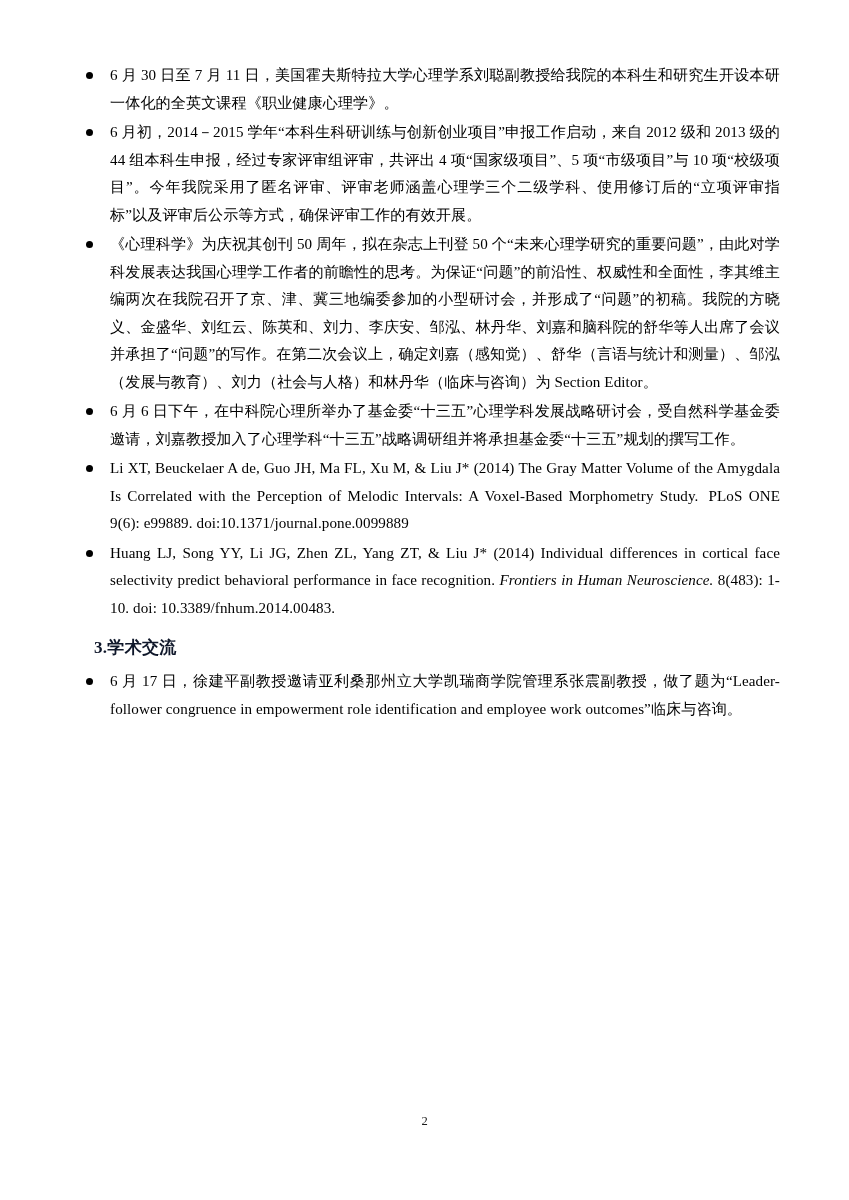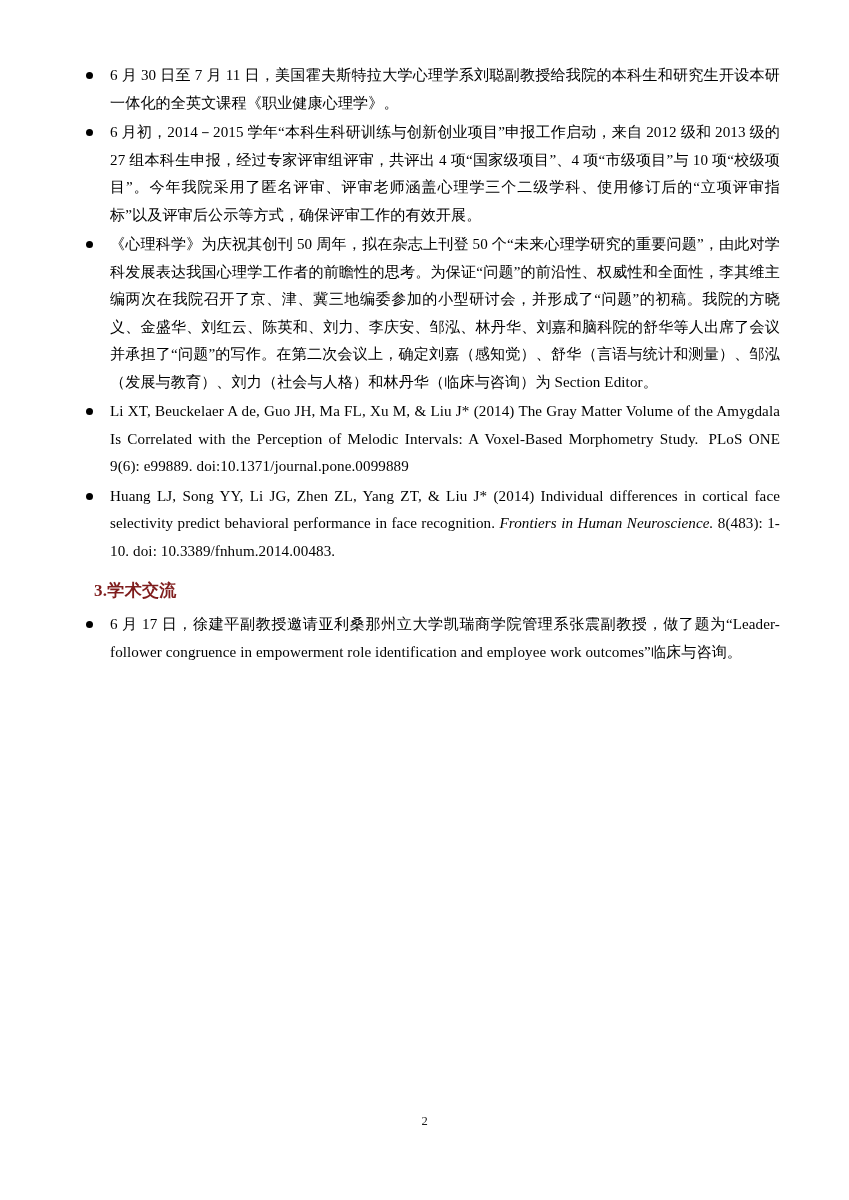--- a/index.html
+++ b/index.html
@@ -65,21 +65,21 @@
   }
   li.en {
     font-size: 15.1px;
     line-height: 27.5px;
   }
   li.en-wide {
     font-size: 15.1px;
     line-height: 33px;
   }
   .section-heading {
-    color: #7f1d1d;
+    color: #0f172a;
     font-size: 17px;
     font-weight: bold;
     line-height: 28px;
     margin: 12px 0 6px 14px;
     letter-spacing: 0.3px;
   }
   .italic {
     font-style: italic;
   }
   .page-number {
@@ -102,25 +102,29 @@
 <div class="page">
   <div class="content">
 
     <ul class="bullets">
       <li class="cn">
         <span class="marker"></span>
         <span>6 月 30 日至 7 月 11 日，美国霍夫斯特拉大学心理学系刘聪副教授给我院的本科生和研究生开设本研一体化的全英文课程《职业健康心理学》。</span>
       </li>
       <li class="cn">
         <span class="marker"></span>
-        <span>6 月初，2014－2015 学年“本科生科研训练与创新创业项目”申报工作启动，来自 2012 级和 2013 级的 27 组本科生申报，经过专家评审组评审，共评出 4 项“国家级项目”、4 项“市级项目”与 10 项“校级项目”。今年我院采用了匿名评审、评审老师涵盖心理学三个二级学科、使用修订后的“立项评审指标”以及评审后公示等方式，确保评审工作的有效开展。</span>
+        <span>6 月初，2014－2015 学年“本科生科研训练与创新创业项目”申报工作启动，来自 2012 级和 2013 级的 44 组本科生申报，经过专家评审组评审，共评出 4 项“国家级项目”、5 项“市级项目”与 10 项“校级项目”。今年我院采用了匿名评审、评审老师涵盖心理学三个二级学科、使用修订后的“立项评审指标”以及评审后公示等方式，确保评审工作的有效开展。</span>
       </li>
       <li class="cn">
         <span class="marker"></span>
         <span>《心理科学》为庆祝其创刊 50 周年，拟在杂志上刊登 50 个“未来心理学研究的重要问题”，由此对学科发展表达我国心理学工作者的前瞻性的思考。为保证“问题”的前沿性、权威性和全面性，李其维主编两次在我院召开了京、津、冀三地编委参加的小型研讨会，并形成了“问题”的初稿。我院的方晓义、金盛华、刘红云、陈英和、刘力、李庆安、邹泓、林丹华、刘嘉和脑科院的舒华等人出席了会议并承担了“问题”的写作。在第二次会议上，确定刘嘉（感知觉）、舒华（言语与统计和测量）、邹泓（发展与教育）、刘力（社会与人格）和林丹华（临床与咨询）为 Section Editor。</span>
+      </li>
+      <li class="cn">
+        <span class="marker"></span>
+        <span>6 月 6 日下午，在中科院心理所举办了基金委“十三五”心理学科发展战略研讨会，受自然科学基金委邀请，刘嘉教授加入了心理学科“十三五”战略调研组并将承担基金委“十三五”规划的撰写工作。</span>
       </li>
 
       <li class="en">
         <span class="marker"></span>
         <span>Li XT, Beuckelaer A de, Guo JH, Ma FL, Xu M, &amp; Liu J* (2014) The Gray Matter Volume of the Amygdala Is Correlated with the Perception of Melodic Intervals: A Voxel-Based Morphometry Study.</span><span class="sp-gap"></span><span>PLoS ONE 9(6): e99889. doi:10.1371/journal.pone.0099889</span>
       </li>
 
       <li class="en-wide">
         <span class="marker"></span>
         <span>Huang LJ, Song YY, Li JG, Zhen ZL, Yang ZT, &amp; Liu J* (2014) Individual differences in cortical face selectivity predict behavioral performance in face recognition. </span><span class="italic">Frontiers in Human Neuroscience.</span><span> 8(483): 1-10. doi: 10.3389/fnhum.2014.00483.</span>

